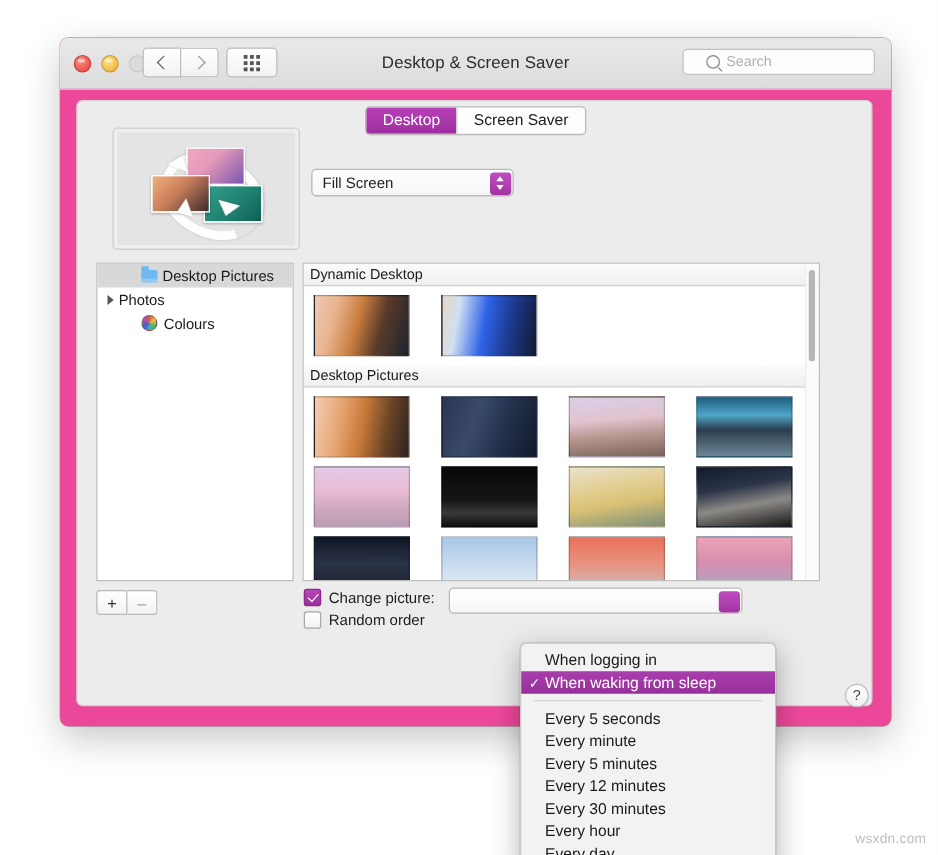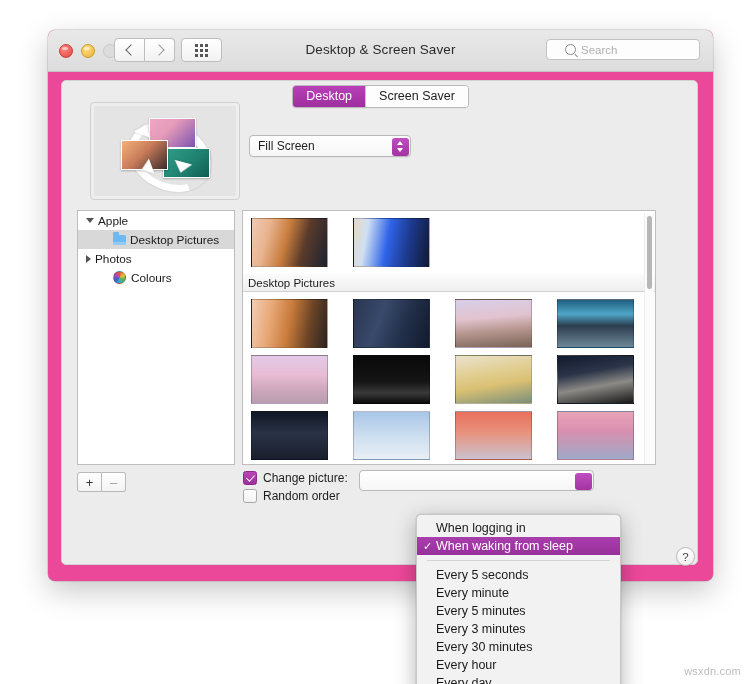--- a/index.html
+++ b/index.html
@@ -349,24 +349,20 @@
 
     <div class="fillpop">
       <span class="lbl">Fill Screen</span>
       <span class="stepper">
         <span class="sarrow up"></span>
         <span class="sarrow dn"></span>
       </span>
     </div>
 
     <div class="srclist" id="srclist">
-        <div class="srcrow">
-          <span class="disc open"></span>
-          <span>Apple</span>
-        </div>
         <div class="srcrow sel">
           <span class="ind"></span>
           <span class="disc none"></span>
           <span class="folderico"></span>
           <span>Desktop Pictures</span>
         </div>
         <div class="srcrow">
           <span class="disc closed"></span>
           <span>Photos</span>
         </div>
@@ -378,20 +374,21 @@
         </div>
       </div>
 
     <div class="pmgroup">
       <div class="pmbtn">+</div>
       <div class="pmbtn">–</div>
     </div>
 
     <div class="gridbox">
       <div id="gridcontent">
+          <div class="ghead">Dynamic Desktop</div>
           <div class="grow">
             <div class="thumb" style="background: linear-gradient(105deg, rgb(240, 201, 180) 0%, rgb(232, 180, 143) 22%, rgb(201, 126, 63) 45%, rgb(90, 59, 42) 68%, rgb(29, 34, 48) 100%);"></div>
             <div class="thumb" style="background: linear-gradient(100deg, rgb(233, 215, 194) 0%, rgb(207, 224, 242) 18%, rgb(47, 99, 232) 45%, rgb(29, 58, 143) 70%, rgb(16, 26, 51) 100%);"></div>
           </div>
           <div class="gspacer"></div>
           <div class="ghead">Desktop Pictures</div>
           <div class="grow">
             <div class="thumb" style="background: linear-gradient(100deg, rgb(242, 205, 182) 0%, rgb(232, 169, 119) 25%, rgb(200, 122, 58) 50%, rgb(107, 68, 38) 75%, rgb(43, 35, 32) 100%);"></div>
             <div class="thumb" style="background: linear-gradient(110deg, rgb(42, 53, 80) 0%, rgb(58, 74, 107) 35%, rgb(34, 48, 74) 65%, rgb(18, 26, 44) 100%);"></div>
             <div class="thumb" style="background: linear-gradient(175deg, rgb(215, 207, 232) 0%, rgb(226, 195, 207) 38%, rgb(185, 154, 147) 62%, rgb(122, 98, 86) 100%);"></div>
@@ -447,21 +444,21 @@
         <div class="mitem">
           <span class="mcheck"></span>
           <span>Every minute</span>
         </div>
         <div class="mitem">
           <span class="mcheck"></span>
           <span>Every 5 minutes</span>
         </div>
         <div class="mitem">
           <span class="mcheck"></span>
-          <span>Every 3 minutes</span>
+          <span>Every 12 minutes</span>
         </div>
         <div class="mitem">
           <span class="mcheck"></span>
           <span>Every 30 minutes</span>
         </div>
         <div class="mitem">
           <span class="mcheck"></span>
           <span>Every hour</span>
         </div>
         <div class="mitem">

